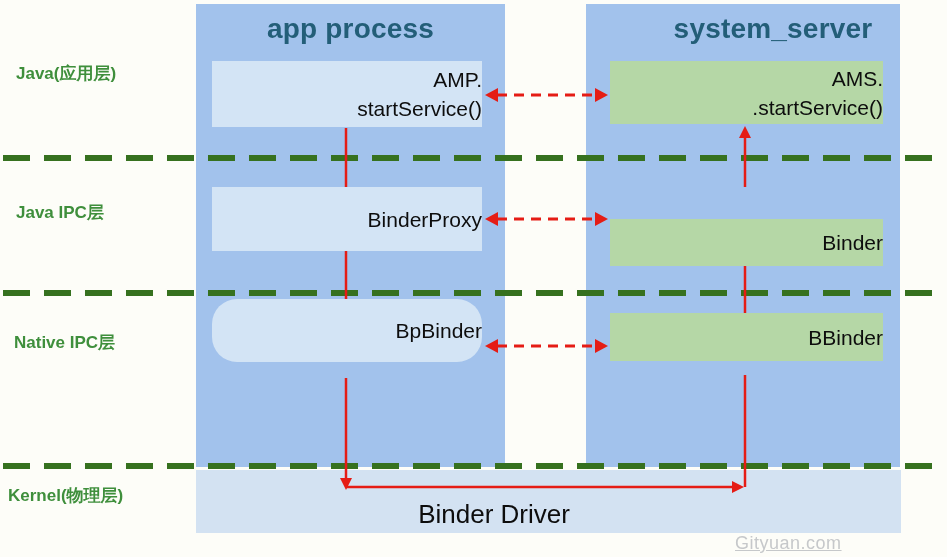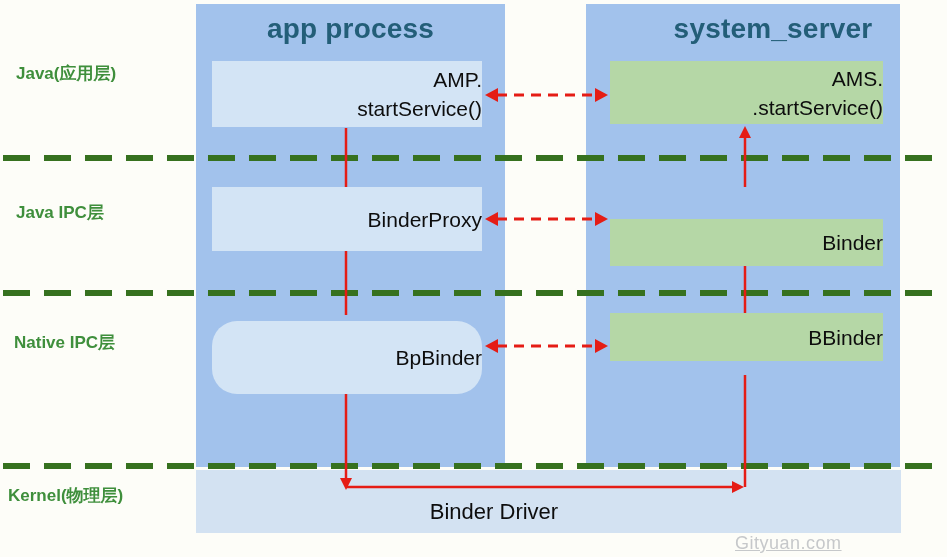--- a/index.html
+++ b/index.html
@@ -21,21 +21,21 @@
   .t-app{left:196px;width:309px;}
   .t-sys{left:586px;width:374px;}
   .layer-label{position:absolute;font-size:17px;font-weight:bold;color:var(--layer-label);white-space:nowrap;}
   .box{position:absolute;display:flex;flex-direction:column;align-items:flex-end;justify-content:center;
        color:var(--box-text);font-size:21px;line-height:29px;text-align:center;}
   .lb{background:var(--light-blue-box);}
   .gb{background:var(--green-box);}
   .box-l{left:212px;width:270px;}
   .box-r{left:610px;width:273px;}
   .driver-label{position:absolute;left:196px;top:499px;width:596px;text-align:center;
-       font-size:22px;color:var(--box-text);}
+       font-size:26px;color:var(--box-text);}
   .watermark{position:absolute;left:735px;top:533px;font-size:18px;color:var(--watermark);letter-spacing:.5px;text-decoration:underline;}
   .sep{stroke:var(--separator);stroke-width:6;stroke-dasharray:27 14;fill:none;}
   .red{stroke:var(--arrow-red);stroke-width:2.5;fill:none;}
   .redd{stroke:var(--arrow-red);stroke-width:3;stroke-dasharray:10 7;fill:none;}
   .rh{fill:var(--arrow-red);stroke:none;}
 </style>
 </head>
 <body>
 
 <div class="canvas">
@@ -90,21 +90,21 @@
   <div class="layer-label" style="left:14px;top:331px;">Native IPC层</div>
   <div class="layer-label" style="left:8px;top:484px;">Kernel(物理层)</div>
 
   <div class="box lb box-l" style="top:61px;height:66px;">
     <span>AMP.</span>
     <span>startService()</span>
   </div>
   <div class="box lb box-l" style="top:187px;height:64px;">
     <span>BinderProxy</span>
   </div>
-  <div class="box lb box-l" style="top:321px;height:73px;border-radius:25px;">
+  <div class="box lb box-l" style="top:299px;height:63px;border-radius:25px;">
     <span>BpBinder</span>
   </div>
 
   <div class="box gb box-r" style="top:61px;height:63px;">
     <span>AMS.</span>
     <span>.startService()</span>
   </div>
   <div class="box gb box-r" style="top:187px;height:47px;margin-top:32px;">
     <span>Binder</span>
   </div>

